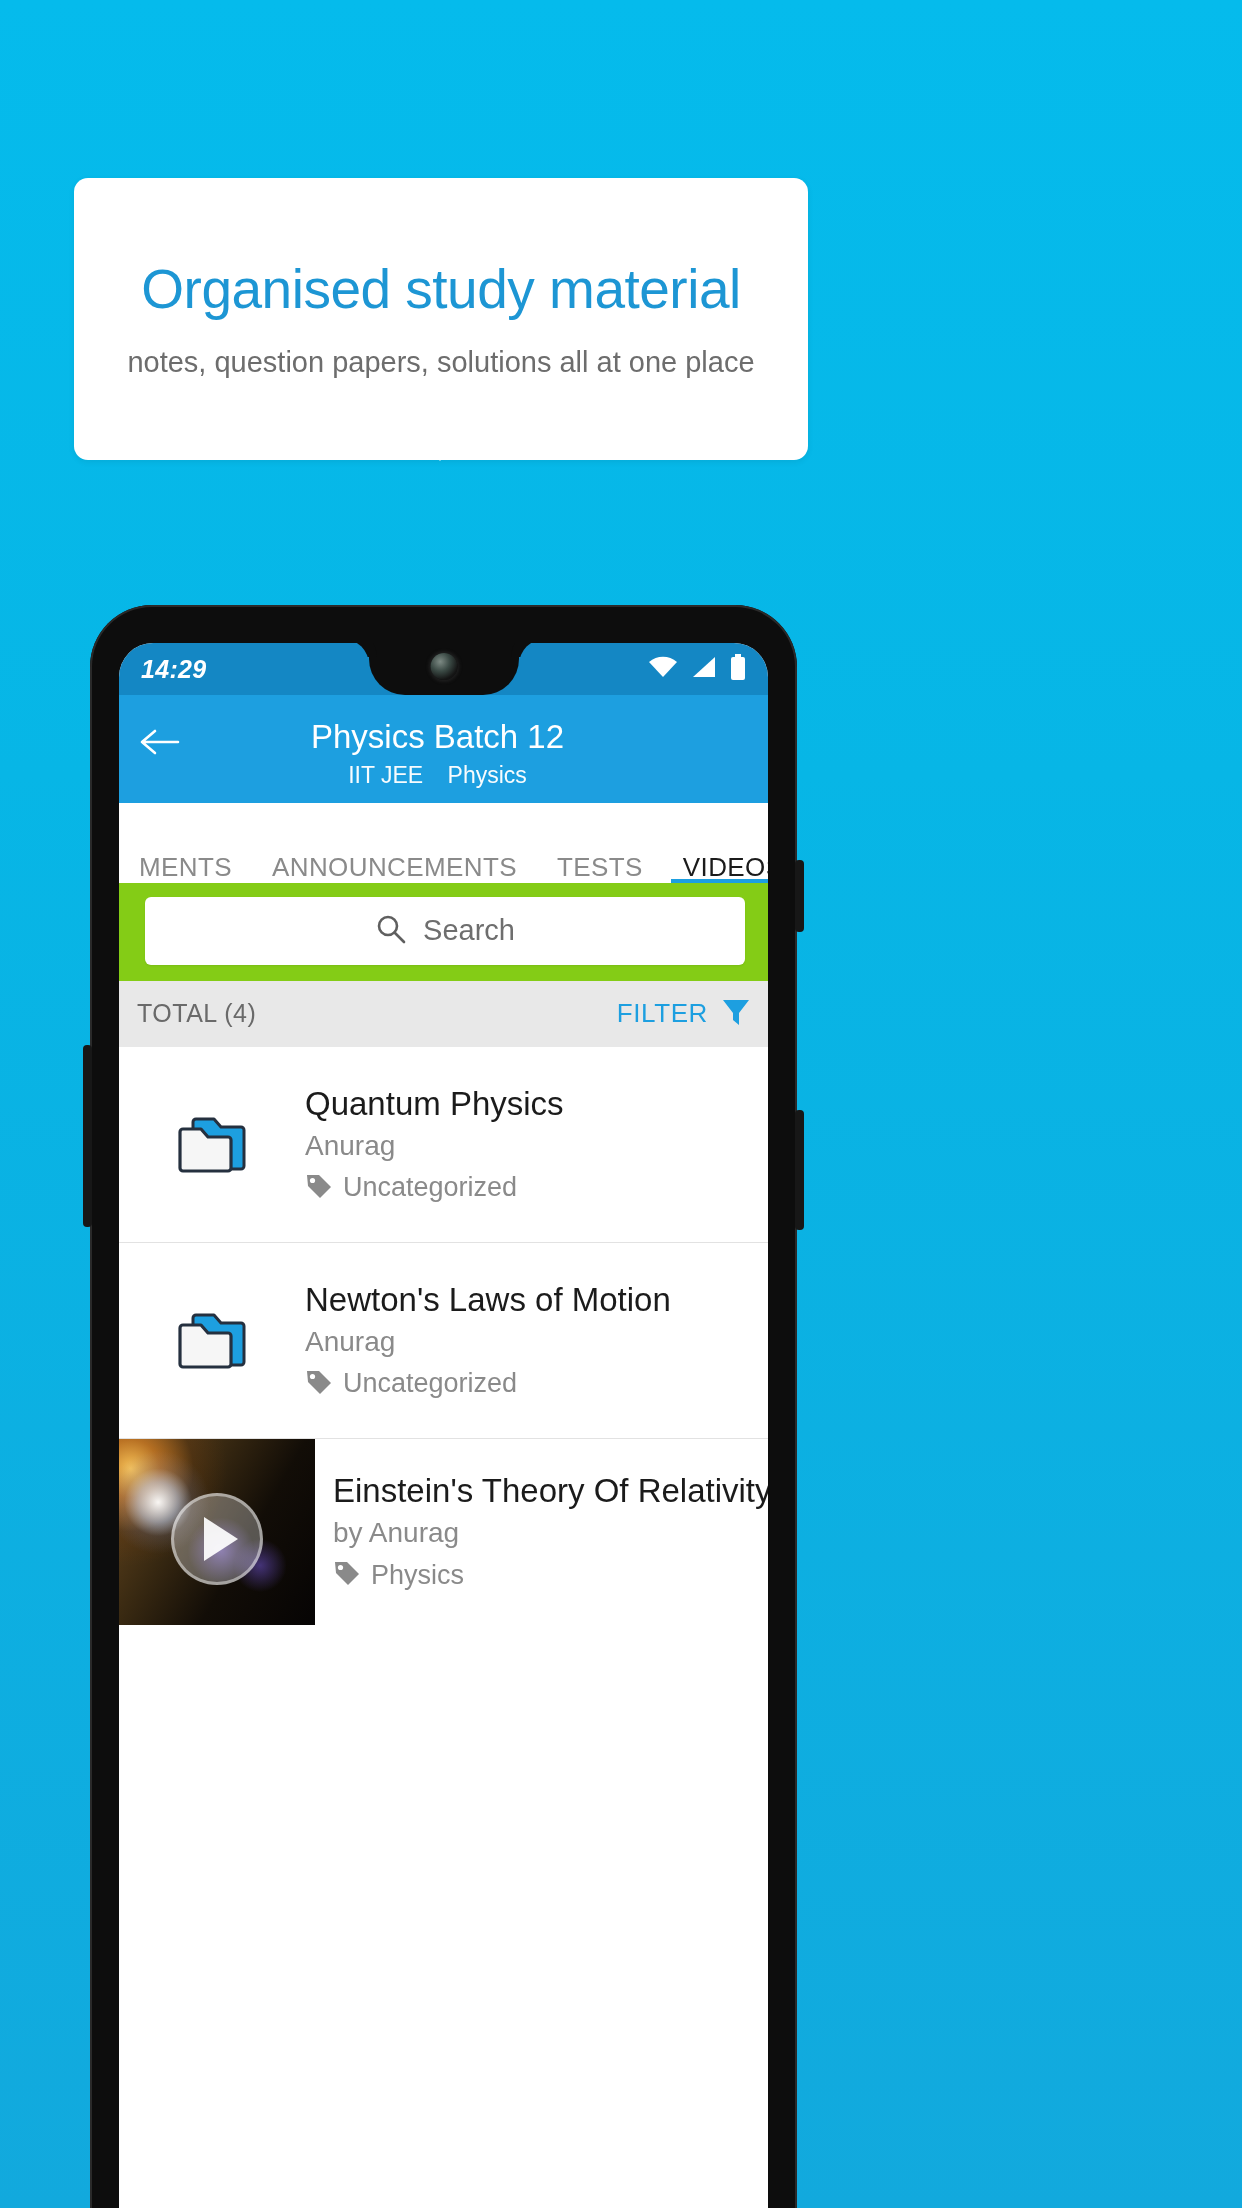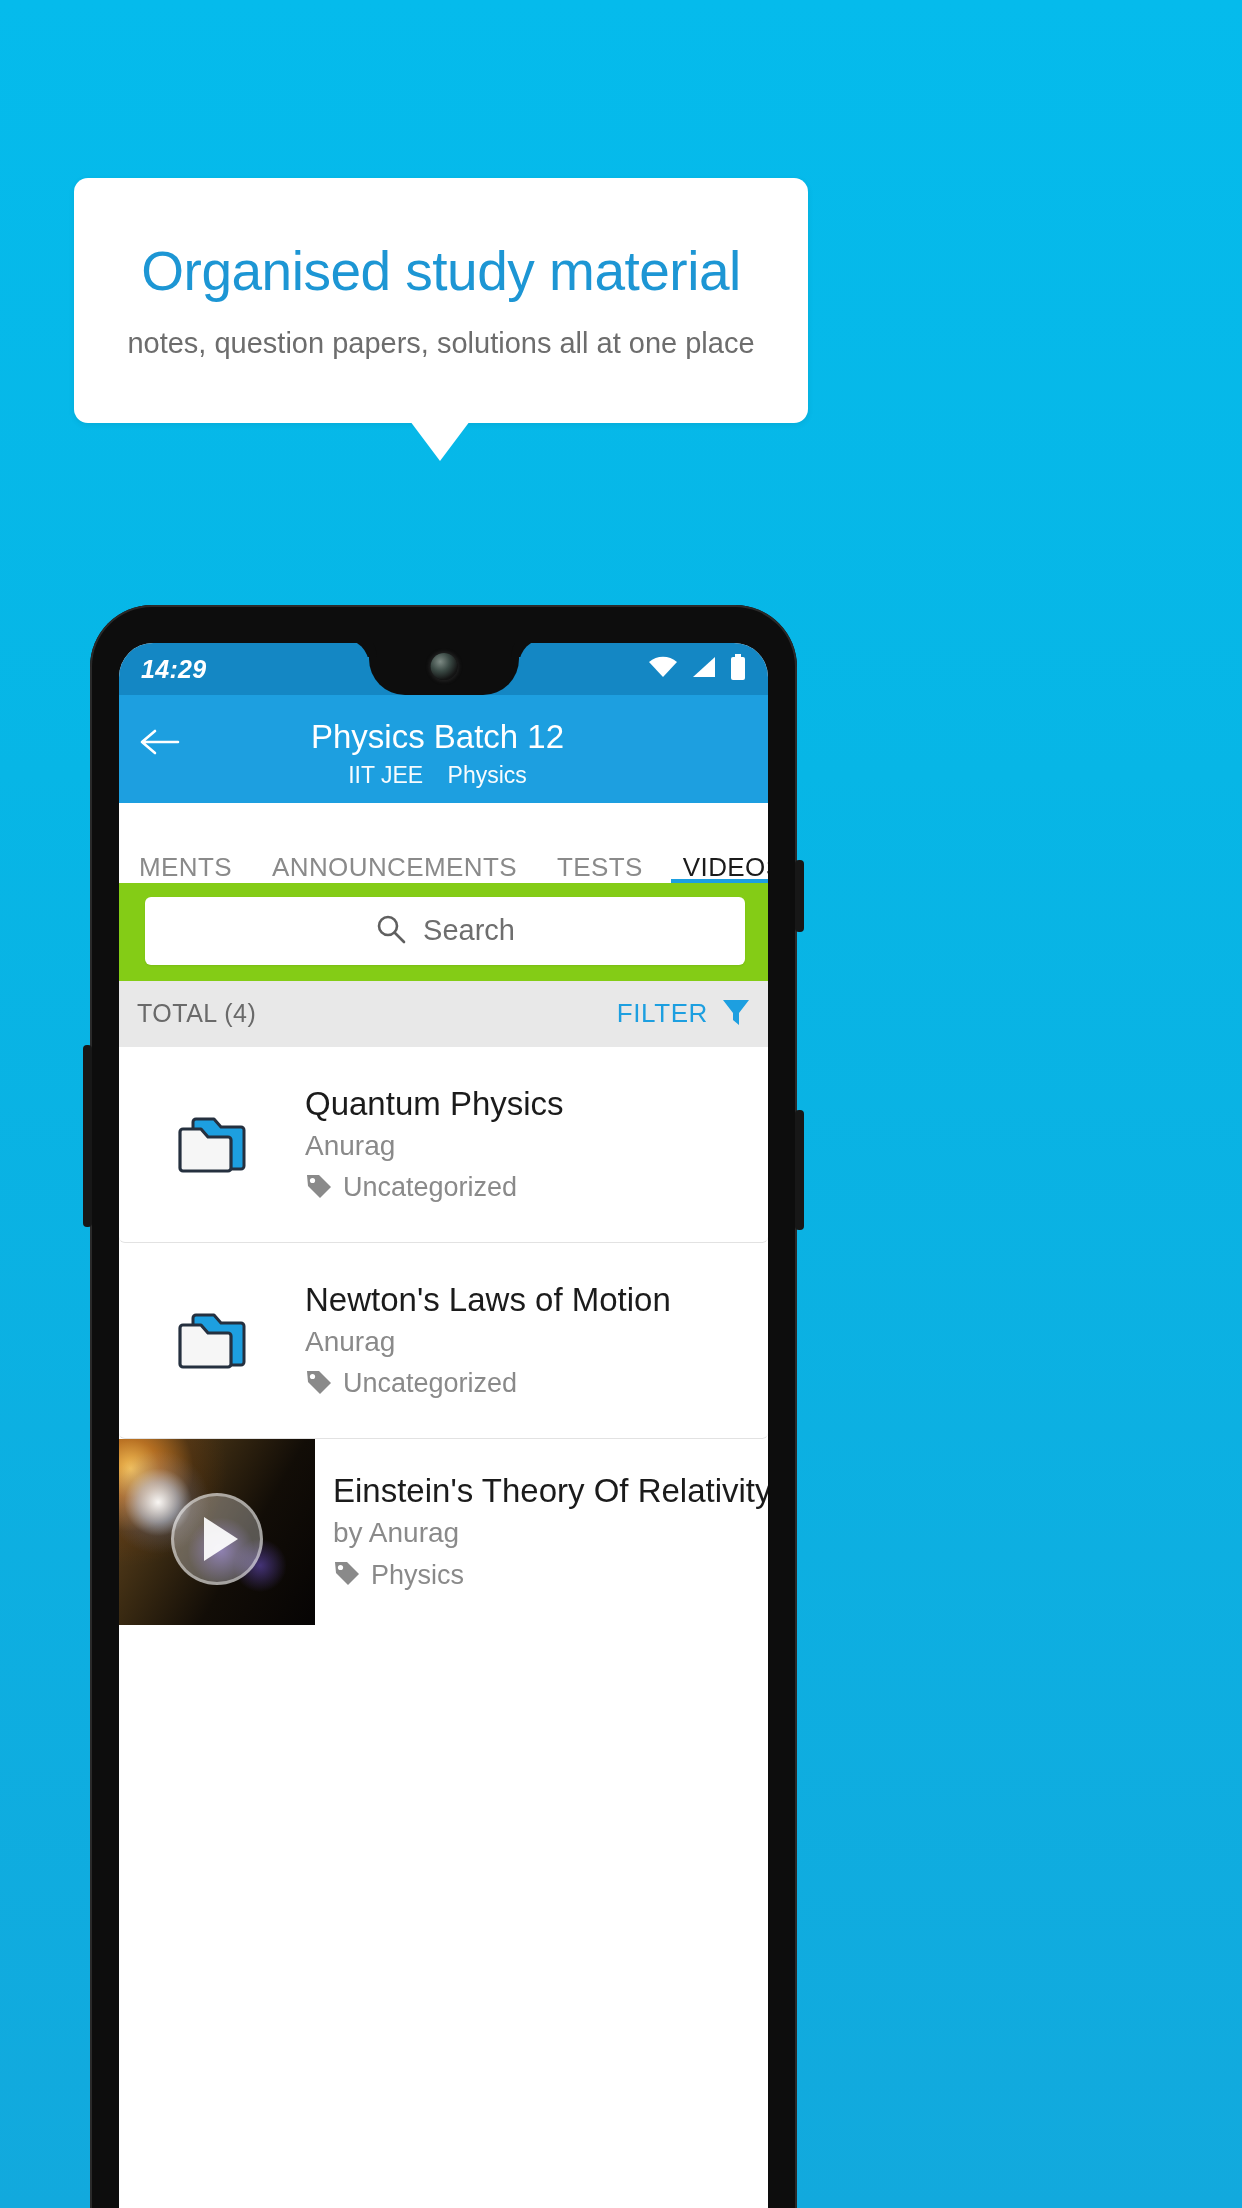--- a/index.html
+++ b/index.html
@@ -14,21 +14,21 @@
   
   .bg {
     position:absolute; inset:0;
     background:linear-gradient(180deg,#05bbec 0%,#07b6e6 35%,#12a9dd 100%);
   }
 
   
   .promo-card {
     position:absolute;
     left:74px; top:178px;
-    width:734px; height:245px;
+    width:734px; height:282px;
     background:#ffffff;
     border-radius:14px;
     box-shadow:0 2px 6px rgba(0,0,0,0.07);
     display:flex; flex-direction:column;
     align-items:center; justify-content:center;
   }
   .promo-title {
     font-size:55px;
     font-weight:400;
     color:#1d96d4;
@@ -231,21 +231,20 @@
   }
 
   
   .list { background:#ffffff; }
   .list-item {
     display:flex;
     align-items:center;
     border-bottom:1px solid #e2e2e2;
     min-height:196px;
     padding:0;
-    border-radius:6px;
   }
   .item-icon {
     width:186px;
     display:flex;
     align-items:center;
     justify-content:center;
     flex:0 0 186px;
   }
   .item-text { padding-right:16px; }
   .item-title {

